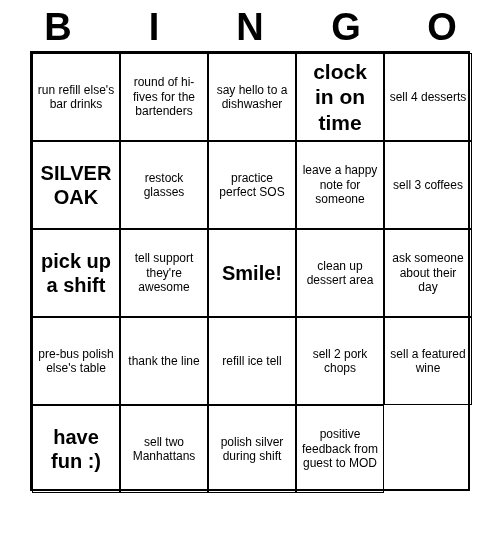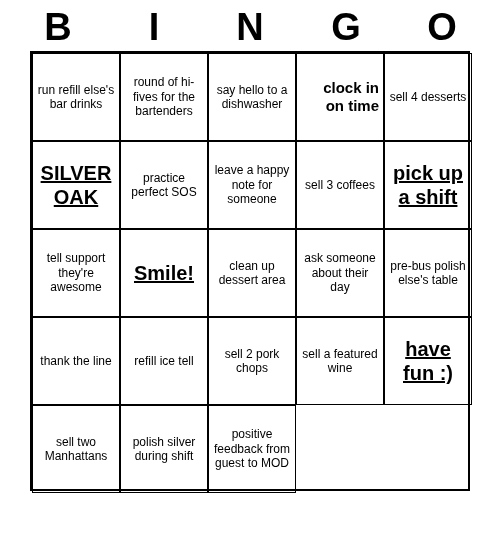--- a/index.html
+++ b/index.html
@@ -41,45 +41,44 @@
       justify-content: center;
       text-align: center;
       padding: 4px;
       font-size: 12px;
       line-height: 1.2;
       color: #000;
     }
     .bingo-cell.large-text {
       font-size: 20px;
       font-weight: bold;
-      text-decoration: underline;
     }
     .bingo-cell.medium-text {
-      font-size: 15px;
+      font-size: 21px;
       font-weight: bold;
-      text-align: right;
     }
   </style>
 </head>
 <body>
 
 <div class="bingo-header">
 <span class="bingo-letter">B</span>
     <span class="bingo-letter">I</span>
     <span class="bingo-letter">N</span>
     <span class="bingo-letter">G</span>
     <span class="bingo-letter">O</span>
   </div>
 <div class="bingo-grid">
 <div class="bingo-cell">run refill else's bar drinks</div>
     <div class="bingo-cell">round of hi-fives for the bartenders</div>
     <div class="bingo-cell">say hello to a dishwasher</div>
     <div class="bingo-cell medium-text">clock in on time</div>
     <div class="bingo-cell">sell 4 desserts</div>
     <div class="bingo-cell large-text">SILVER OAK</div>
+    <div class="bingo-cell">restock glasses</div>
     <div class="bingo-cell">practice perfect SOS</div>
     <div class="bingo-cell">leave a happy note for someone</div>
     <div class="bingo-cell">sell 3 coffees</div>
     <div class="bingo-cell large-text">pick up a shift</div>
     <div class="bingo-cell">tell support they're awesome</div>
     <div class="bingo-cell large-text">Smile!</div>
     <div class="bingo-cell">clean up dessert area</div>
     <div class="bingo-cell">ask someone about their day</div>
     <div class="bingo-cell">pre-bus polish else's table</div>
     <div class="bingo-cell">thank the line</div>

